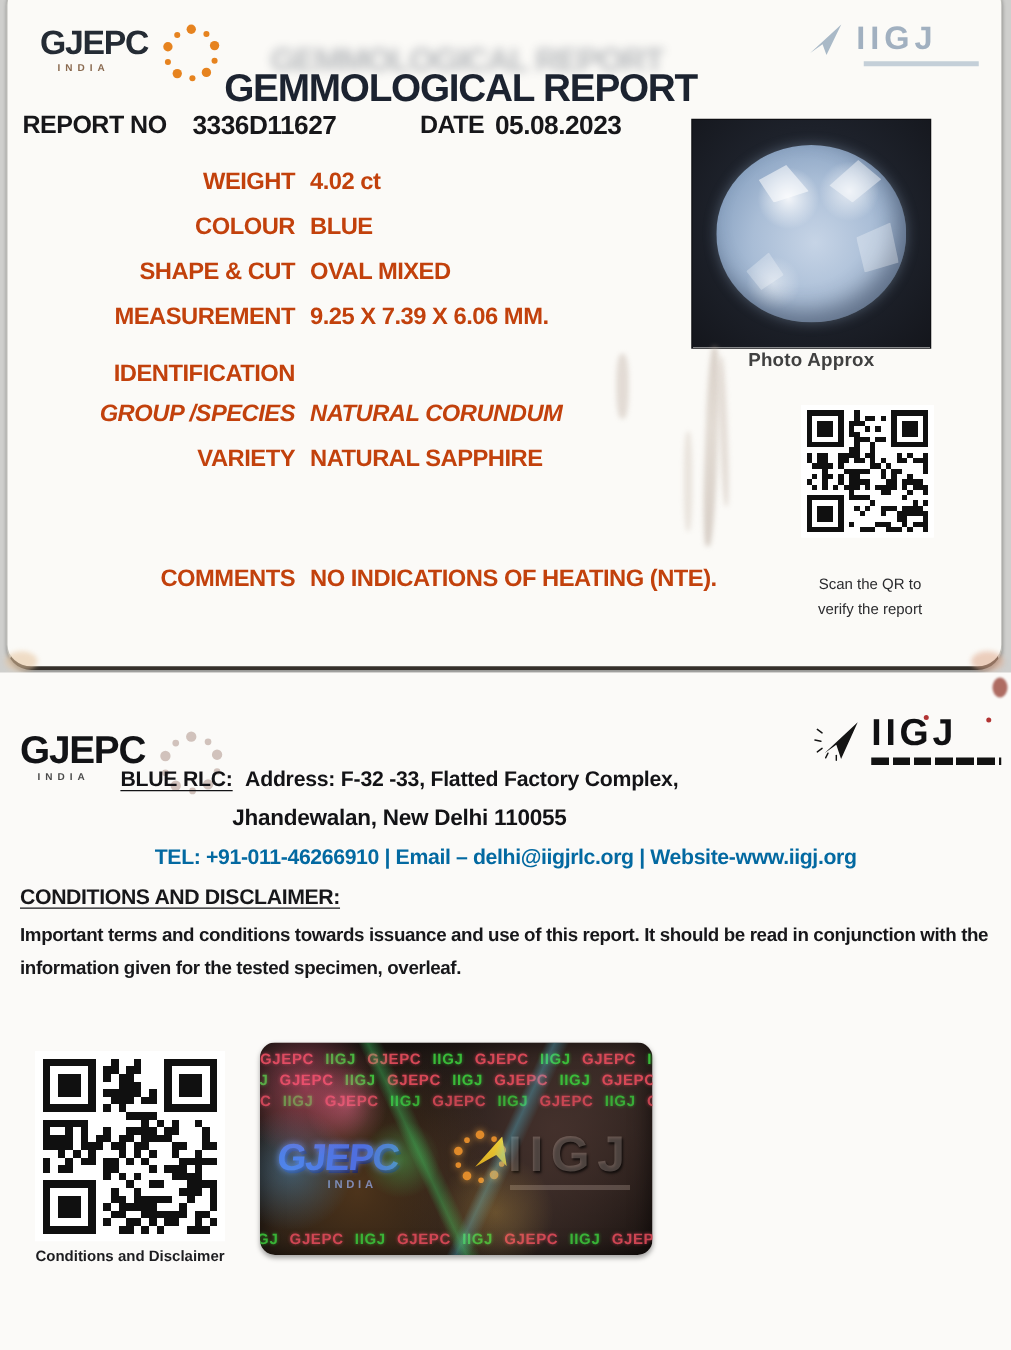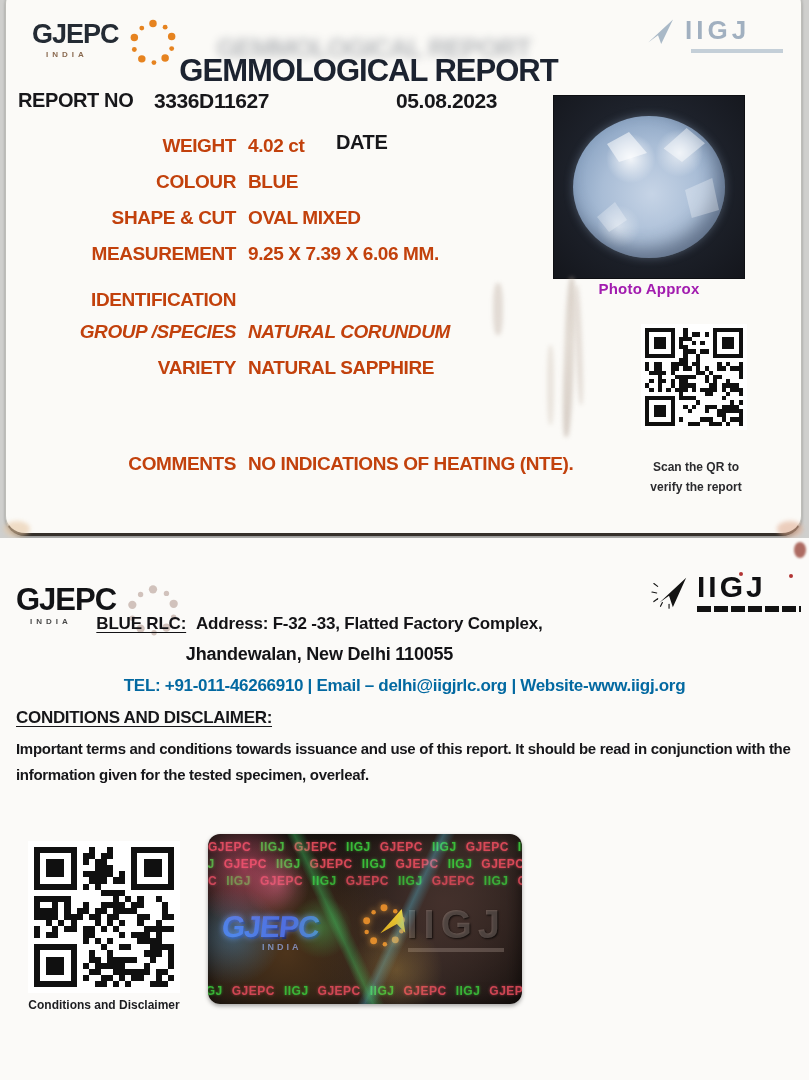--- a/index.html
+++ b/index.html
@@ -40,21 +40,21 @@
     filter:blur(4px);opacity:.35;letter-spacing:-1px;
   }
   .title{
     position:absolute;left:0;right:70px;top:68px;margin:0;text-align:center;
     font-size:31px;font-weight:bold;color:#1c2330;letter-spacing:-1px;
   }
 
   .report-row{position:absolute;left:12px;top:104px;font-size:20px;font-weight:bold;color:#17171a;letter-spacing:-.4px;}
   .report-row .rlabel{position:absolute;left:0;white-space:nowrap;}
   .report-row .rno{position:absolute;left:136px;white-space:nowrap;font-size:21px;}
-  .report-row .dlabel{position:absolute;left:318px;white-space:nowrap;margin-top:42px;}
+  .report-row .dlabel{position:absolute;left:318px;white-space:nowrap;}
   .report-row .dval{position:absolute;left:378px;white-space:nowrap;font-size:21px;}
   .report-row span{display:inline-block;text-align:right;}
 
   .f-row{position:absolute;left:12px;right:12px;height:26px;font-size:19px;font-weight:bold;color:#c2410c;letter-spacing:-.4px;}
   .f-label{position:absolute;left:0;width:218px;text-align:right;white-space:nowrap;}
   .f-value{position:absolute;left:230px;white-space:nowrap;}
   .row-weight{top:150px;} .row-colour{top:186px;} .row-shape{top:222px;} .row-meas{top:258px;}
   .row-ident{top:304px;} .row-group{top:336px;font-style:italic;} .row-variety{top:372px;} .row-comments{top:428px;margin-top:40px;}
 
   .photo{
@@ -69,26 +69,26 @@
       radial-gradient(circle at 70% 26%, rgba(255,255,255,.7) 0%, rgba(255,255,255,0) 16%),
       radial-gradient(circle at 30% 78%, rgba(255,255,255,.5) 0%, rgba(255,255,255,0) 14%),
       radial-gradient(circle at 52% 55%, #c6d4e6 0%, #a9bdd6 45%, #8aa3c2 75%, #6f87a6 100%);
     box-shadow:inset -8px -10px 18px rgba(30,40,60,.45), 0 0 10px rgba(160,185,215,.35);
   }
   .facet{position:absolute;background:rgba(255,255,255,.55);}
   .facet.f1{left:34px;top:16px;width:40px;height:30px;clip-path:polygon(0 40%,55% 0,100% 70%,30% 100%);}
   .facet.f2{left:86px;top:12px;width:46px;height:34px;clip-path:polygon(10% 60%,60% 0,100% 45%,50% 100%);opacity:.8;}
   .facet.f3{left:112px;top:62px;width:34px;height:40px;clip-path:polygon(0 30%,80% 0,100% 80%,20% 100%);opacity:.55;}
   .facet.f4{left:24px;top:86px;width:30px;height:30px;clip-path:polygon(0 50%,60% 0,100% 60%,40% 100%);opacity:.5;}
-  .photo-caption{position:absolute;left:548px;top:295px;width:190px;text-align:center;font-size:15px;font-weight:bold;color:#a21caf;letter-spacing:.2px;}
+  .photo-caption{position:absolute;left:548px;top:295px;width:190px;text-align:center;font-size:15px;font-weight:bold;color:#404040;letter-spacing:.2px;}
 
   .qr{background:#fff;}
   .qr svg{display:block;width:100%;height:100%;}
   .qr-top{position:absolute;left:635px;top:339px;width:106px;height:106px;}
-  .qr-top-caption{position:absolute;left:595px;top:472px;width:190px;text-align:center;font-size:12px;color:#2b2b2e;font-weight:bold;line-height:1.7;}
+  .qr-top-caption{position:absolute;left:595px;top:472px;width:190px;text-align:center;font-size:12px;color:#2b2b2e;font-weight:normal;line-height:1.7;}
 
   .smudge{position:absolute;filter:blur(2px);opacity:.5;border-radius:40%;}
   .sm1{left:558px;top:292px;width:10px;height:160px;background:linear-gradient(#b7a79a,#c9bcb0 40%,#b3a295);transform:rotate(2deg);}
   .sm2{left:570px;top:300px;width:6px;height:120px;background:#c2b2a6;transform:rotate(-2deg);opacity:.4;}
   .sm3{left:487px;top:298px;width:10px;height:52px;background:#c5b6ab;opacity:.45;}
   .sm4{left:541px;top:360px;width:7px;height:80px;background:#cabcae;opacity:.35;}
 
   
   .bottom-card{left:0;top:538px;width:809px;height:560px;background:#fbfaf8;}
   .red-mark{position:absolute;right:3px;top:4px;width:12px;height:16px;background:#8d2f23;border-radius:50%;filter:blur(1px);opacity:.7;}

